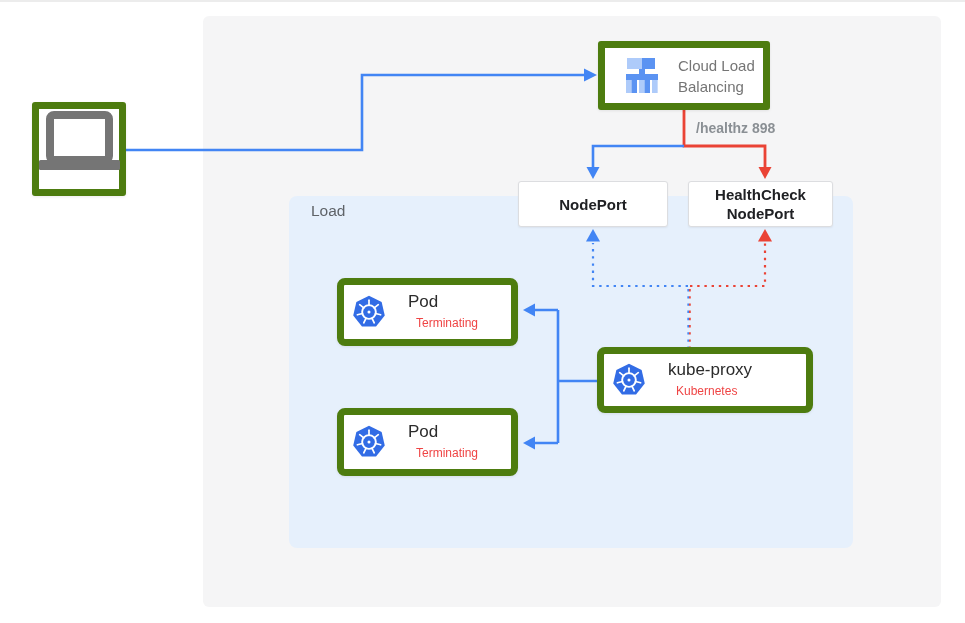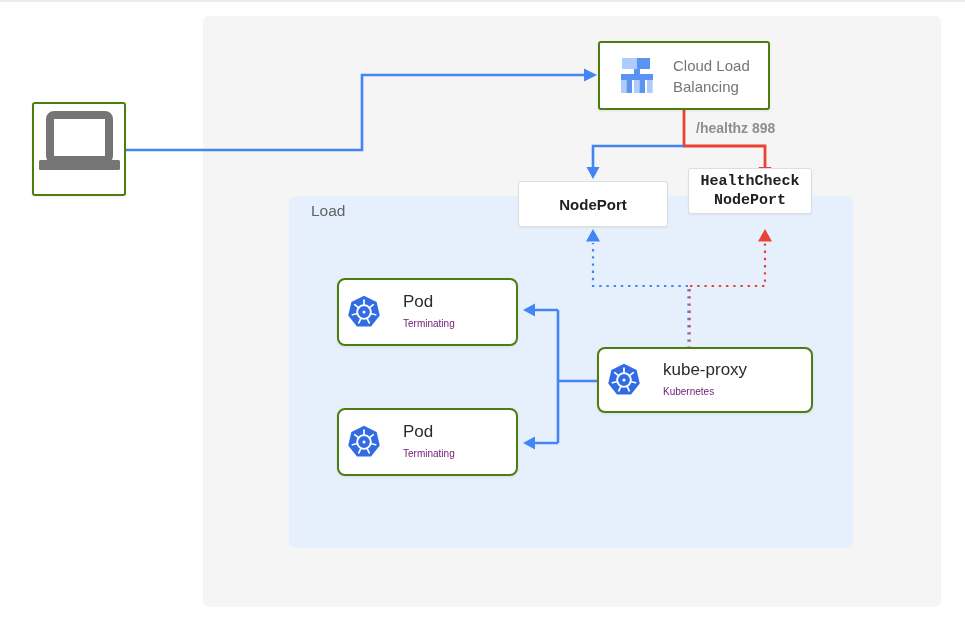--- a/index.html
+++ b/index.html
@@ -7,38 +7,38 @@
   body { font-family: "Liberation Sans", "DejaVu Sans", sans-serif; position: relative; overflow: hidden; }
   .top-hairline { position: absolute; left: 0; top: 0; width: 965px; height: 2px; background: #ececec; }
   .stage { position: absolute; left: 0; top: 0; width: 965px; height: 623px; }
 
   .outer-panel { position: absolute; left: 203px; top: 16px; width: 738px; height: 591px;
                  background: #f5f5f6; border-radius: 6px; }
   .nodes-panel { position: absolute; left: 289px; top: 196px; width: 564px; height: 352px;
                  background: #e6f0fc; border-radius: 8px; }
   .nodes-label { position: absolute; left: 311px; top: 202px; font-size: 15.5px; color: #5f6368; }
 
-  .card { position: absolute; background: #ffffff; border: 2px solid #4d7c0f; border-radius: 3px;
+  .card { position: absolute; background: #ffffff; border: 7px solid #4d7c0f; border-radius: 3px;
           box-shadow: 0 1px 3px rgba(0,0,0,0.08); display: flex; align-items: center; }
 
   .client-box { left: 32px; top: 102px; width: 94px; height: 94px; justify-content: center; }
 
   .clb-box { left: 598px; top: 41px; width: 172px; height: 69px; padding-left: 15px; }
   .clb-box .txt { margin-left: 14px; font-size: 15px; line-height: 21px; color: #757575; }
 
   .port-box { position: absolute; background: #ffffff; border: 1px solid #dcdde0; border-radius: 3px;
               box-shadow: 0 1px 2px rgba(0,0,0,0.06); display: flex; align-items: center; justify-content: center;
               text-align: center; font-weight: 700; color: #202124; font-size: 15px; line-height: 19px; }
   .nodeport-box { left: 518px; top: 181px; width: 150px; height: 46px; }
-  .healthcheck-box { left: 688px; top: 168px; width: 124px; height: 46px; font-family: Liberation Mono, monospace; }
+  .healthcheck-box { left: 688px; top: 181px; width: 145px; height: 46px; }
 
   .entity { padding-left: 6px; border-radius: 8px; }
   .entity .txt { margin-left: 20px; }
   .entity .title { font-size: 17px; line-height: 22px; color: #2b2b2b; }
-  .entity .subtitle { font-size: 10px; line-height: 21px; color: #701a75; }
+  .entity .subtitle { font-size: 12px; line-height: 21px; color: #ef4444; margin-left: 8px; }
 
   .pod1-box { left: 337px; top: 278px; width: 181px; height: 68px; }
   .pod2-box { left: 337px; top: 408px; width: 181px; height: 68px; }
   .kubeproxy-box { left: 597px; top: 347px; width: 216px; height: 66px; }
 
   .healthz-label { position: absolute; left: 696px; top: 120px; font-size: 14px; font-weight: 700; color: #8a8f94; }
 
   svg.connectors { position: absolute; left: 0; top: 0; pointer-events: none; }
   .icon-wrap { display: flex; align-items: center; justify-content: center; }
 </style>

